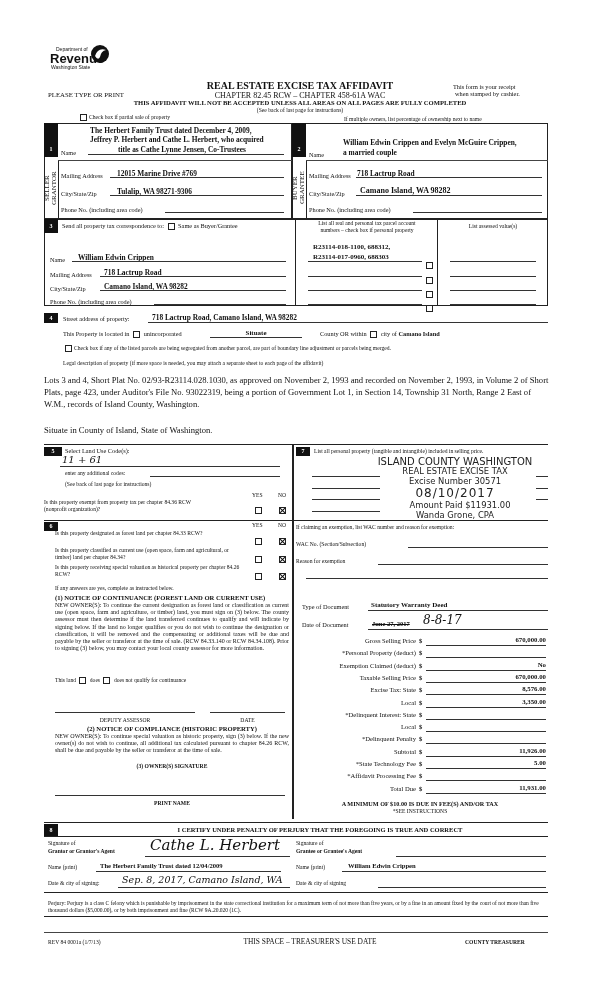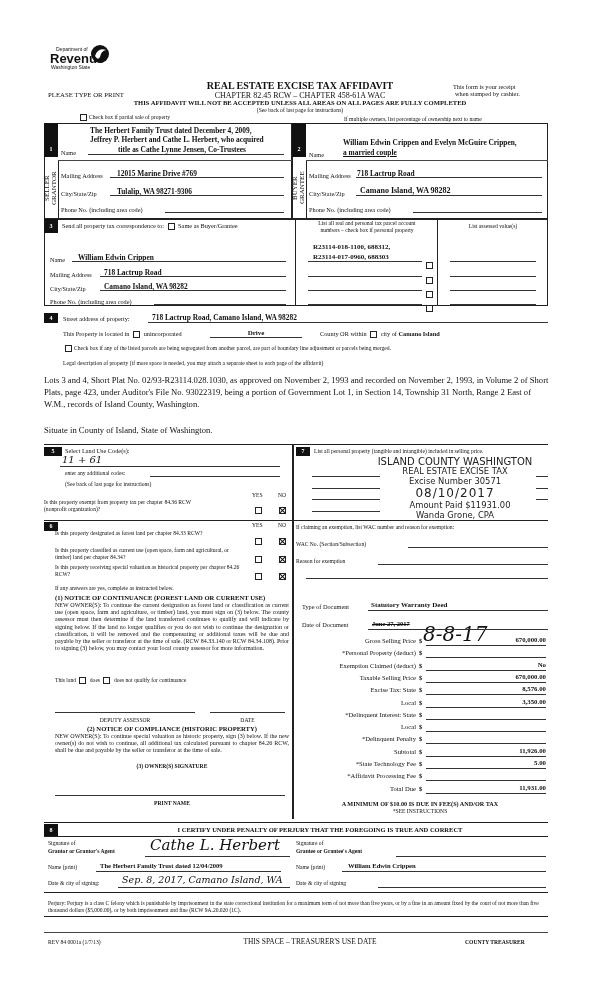--- a/index.html
+++ b/index.html
@@ -74,21 +74,21 @@
 <div class="abs val" style="left:117px;top:169px;">12015 Marine Drive #769</div>
 <div class="line" style="left:110px;top:177px;width:174px;"></div>
 <div class="abs sm" style="left:61px;top:190px;">City/State/Zip</div>
 <div class="abs val" style="left:117px;top:187px;">Tulalip, WA 98271-9306</div>
 <div class="line" style="left:110px;top:195px;width:174px;"></div>
 <div class="abs sm" style="left:61px;top:206px;">Phone No. (including area code)</div>
 <div class="line" style="left:165px;top:212px;width:119px;"></div>
 
 <div class="abs sm" style="left:309px;top:151px;">Name</div>
 <div class="abs val" style="left:343px;top:138px;">William Edwin Crippen and Evelyn McGuire Crippen,</div>
-<div class="abs val" style="left:343px;top:148px;text-decoration:underline;">a married couple</div>
+<div class="abs val" style="left:343px;top:148px;">a married couple</div>
 <div class="abs sm" style="left:309px;top:172px;">Mailing Address</div>
 <div class="abs val" style="left:357px;top:169px;">718 Lactrup Road</div>
 <div class="line" style="left:356px;top:177px;width:186px;"></div>
 <div class="abs sm" style="left:309px;top:190px;">City/State/Zip</div>
 <div class="abs val" style="left:360px;top:186px;font-size:8px;">Camano Island, WA 98282</div>
 <div class="line" style="left:356px;top:195px;width:186px;"></div>
 <div class="abs sm" style="left:309px;top:206px;">Phone No. (including area code)</div>
 <div class="line" style="left:413px;top:212px;width:129px;"></div>
 
 <div class="box" style="left:44px;top:219px;width:252px;height:87px;"></div>
@@ -133,21 +133,21 @@
 <div class="badge" style="left:44px;top:313px;width:14px;height:10px;line-height:10px;">4</div>
 <div class="abs sm" style="left:63px;top:315px;">Street address of property:</div>
 <div class="abs val" style="left:152px;top:313px;">718 Lactrup Road, Camano Island, WA  98282</div>
 <div class="line" style="left:148px;top:322px;width:400px;"></div>
 
 <div class="abs sm" style="left:63px;top:330px;width:480px;">
   <span>This Property is located in</span>
   <span class="cb"></span>
   <span>unincorporated</span>
 </div>
-<div class="abs val center" style="left:210px;top:329px;width:92px;border-bottom:1px solid #333;font-size:7px;">Drive</div>
+<div class="abs val center" style="left:210px;top:329px;width:92px;border-bottom:1px solid #333;font-size:7px;">Situate</div>
 <div class="abs sm" style="left:320px;top:330px;">
   <span>County OR  within</span>
   <span class="cb"></span>
   <span>city of</span>
   <span class="bold">Camano Island</span>
 </div>
 <div class="abs xs" style="left:63px;top:345px;">
   <span class="cb"></span><span>Check box if any of the listed parcels are being segregated from another parcel, are part of boundary line adjustment or parcels being merged.</span>
 </div>
 <div class="abs xs" style="left:63px;top:360px;">Legal description of property (if more space is needed, you may attach a separate sheet to each page of the affidavit)</div>
@@ -228,21 +228,21 @@
 <div class="line" style="left:408px;top:547px;width:140px;"></div>
 <div class="abs xs" style="left:296px;top:558px;">Reason for exemption</div>
 <div class="line" style="left:378px;top:564px;width:170px;"></div>
 <div class="line" style="left:306px;top:578px;width:242px;"></div>
 
 <div class="abs sm" style="left:302px;top:603px;">Type of Document</div>
 <div class="abs val" style="left:371px;top:601px;font-size:7px;">Statutory Warranty Deed</div>
 <div class="line" style="left:368px;top:610px;width:180px;"></div>
 <div class="abs sm" style="left:302px;top:621px;">Date of Document</div>
 <div class="abs val" style="left:372px;top:620px;font-size:6.5px;text-decoration:line-through;">June 27, 2017</div>
-<div class="hand" style="left:423px;top:613px;font-size:20px;margin-top:9px;">8-8-17</div>
+<div class="hand" style="left:423px;top:613px;font-size:12px;">8-8-17</div>
 <div class="line" style="left:368px;top:629px;width:180px;"></div>
 
 <div id="tax-table">
     <div class="abs sm right" style="left: 296px; top: 637px; width: 120px; font-size: 6.6px;">Gross Selling Price</div>
     <div class="abs sm bold" style="left: 419px; top: 637px; font-size: 6.6px;">$</div>
     <div class="abs right bold" style="left: 426px; top: 636px; width: 120px; font-size: 6.8px; border-bottom: 1px solid rgb(51, 51, 51); height: 9px;">670,000.00</div>
     <div class="abs sm right" style="left: 296px; top: 649.3px; width: 120px; font-size: 6.6px;">*Personal Property (deduct)</div>
     <div class="abs sm bold" style="left: 419px; top: 649.3px; font-size: 6.6px;">$</div>
     <div class="abs right bold" style="left: 426px; top: 648.3px; width: 120px; font-size: 6.8px; border-bottom: 1px solid rgb(51, 51, 51); height: 9px;"></div>
     <div class="abs sm right" style="left: 296px; top: 661.6px; width: 120px; font-size: 6.6px;">Exemption Claimed (deduct)</div>

